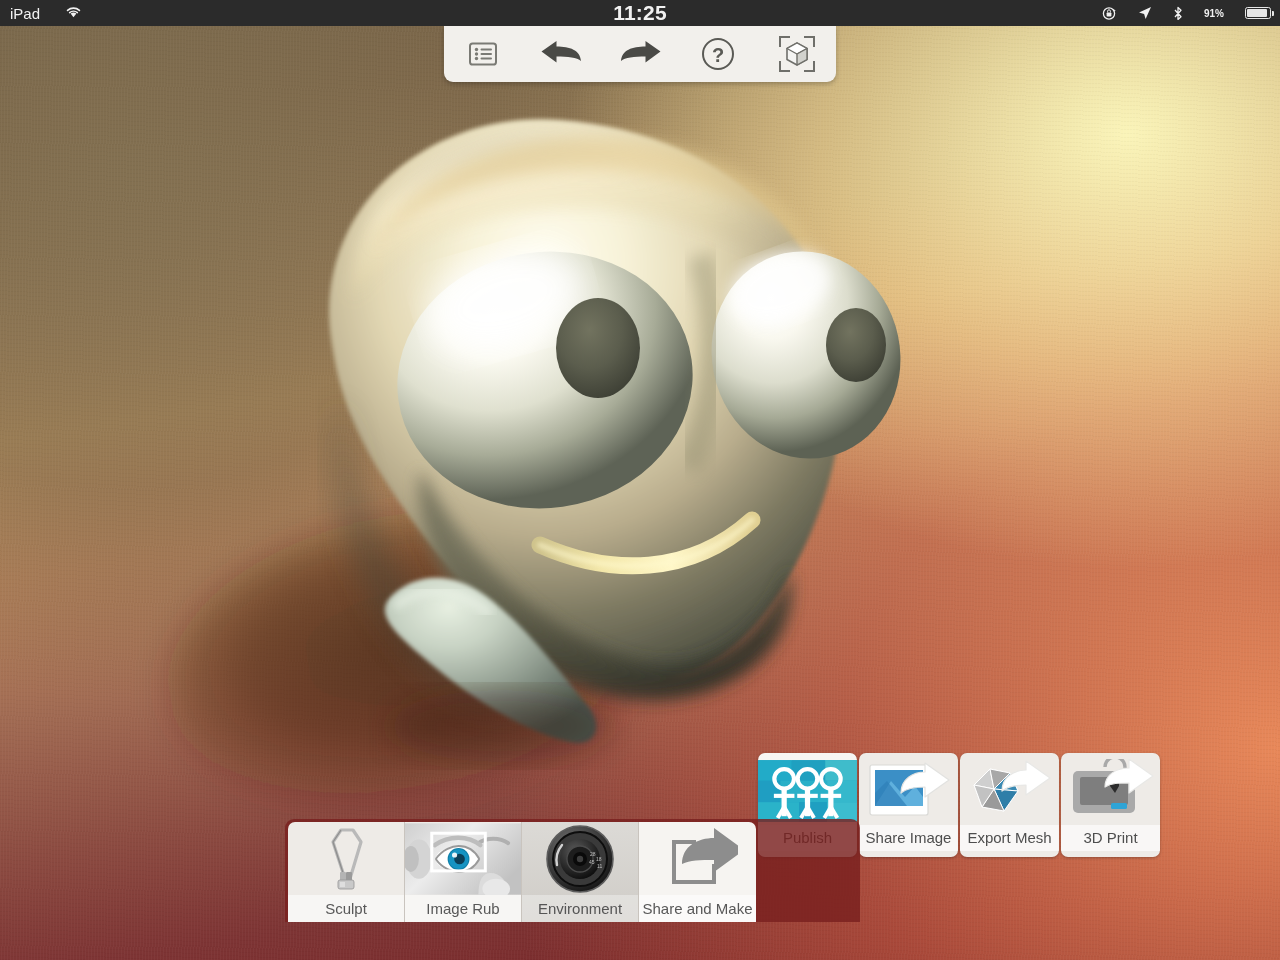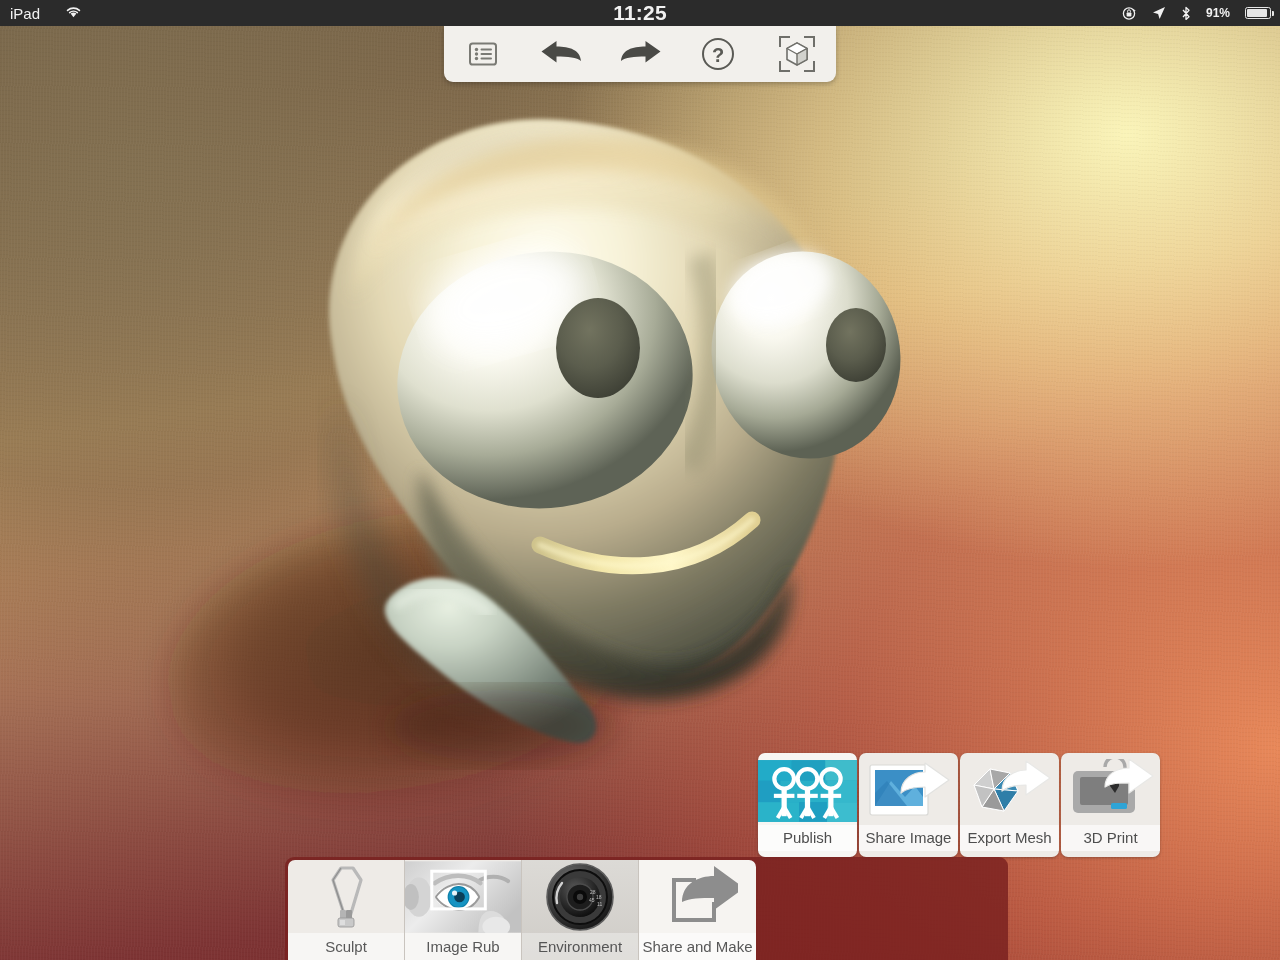--- a/index.html
+++ b/index.html
@@ -58,22 +58,22 @@
     font-size: 15px;
     z-index: 60;
   }
   #status-left { display: flex; align-items: flex-start; gap: 25px; padding-left: 10px; }
   #status-center {
     position: absolute; left: 0; right: 0; top: 0; height: 26px;
     display: flex; align-items: center; justify-content: center;
     font-weight: bold; font-size: 21px; letter-spacing: .2px;
   }
   #status-right {
-    margin-left: auto; display: flex; align-items: center; gap: 15px;
-    padding-right: 9px; font-size: 12px; font-weight: bold;
+    margin-left: auto; display: flex; align-items: center; gap: 21px;
+    padding-right: 9px; font-size: 10px; font-weight: bold;
   }
   .sb-icon { display: inline-flex; align-items: center; }
   .battery-shell {
     width: 26px; height: 12px; border: 1.4px solid #e6e6e6;
     border-radius: 2.5px; position: relative; display: inline-block;
   }
   .battery-shell::after {
     content: ""; position: absolute; right: -4px; top: 3.2px;
     width: 2.2px; height: 5px; background: #e6e6e6; border-radius: 0 1px 1px 0;
   }
@@ -121,22 +121,22 @@
     padding-top: 4px;
   }
   .popup-label {
     font-size: 15px; color: #4e4e4e; text-align: center;
     width: 100%; line-height: 26px;
     background: rgba(255,255,255,0.62);
   }
 
   
   #bottom-bar {
-    position: absolute; left: 285px; top: 857px;
-    width: 723px; height: 103px;
+    position: absolute; left: 285px; top: 819px;
+    width: 575px; height: 103px;
     background: rgba(121,32,30,0.82);
     border-radius: 9px 9px 0 0;
     display: flex;
     padding: 3px 3px 0 3px;
     z-index: 45;
   }
   .bb-tile {
     width: 117px; height: 100px;
     background: #eeebe7;
     display: flex; flex-direction: column; align-items: center;

